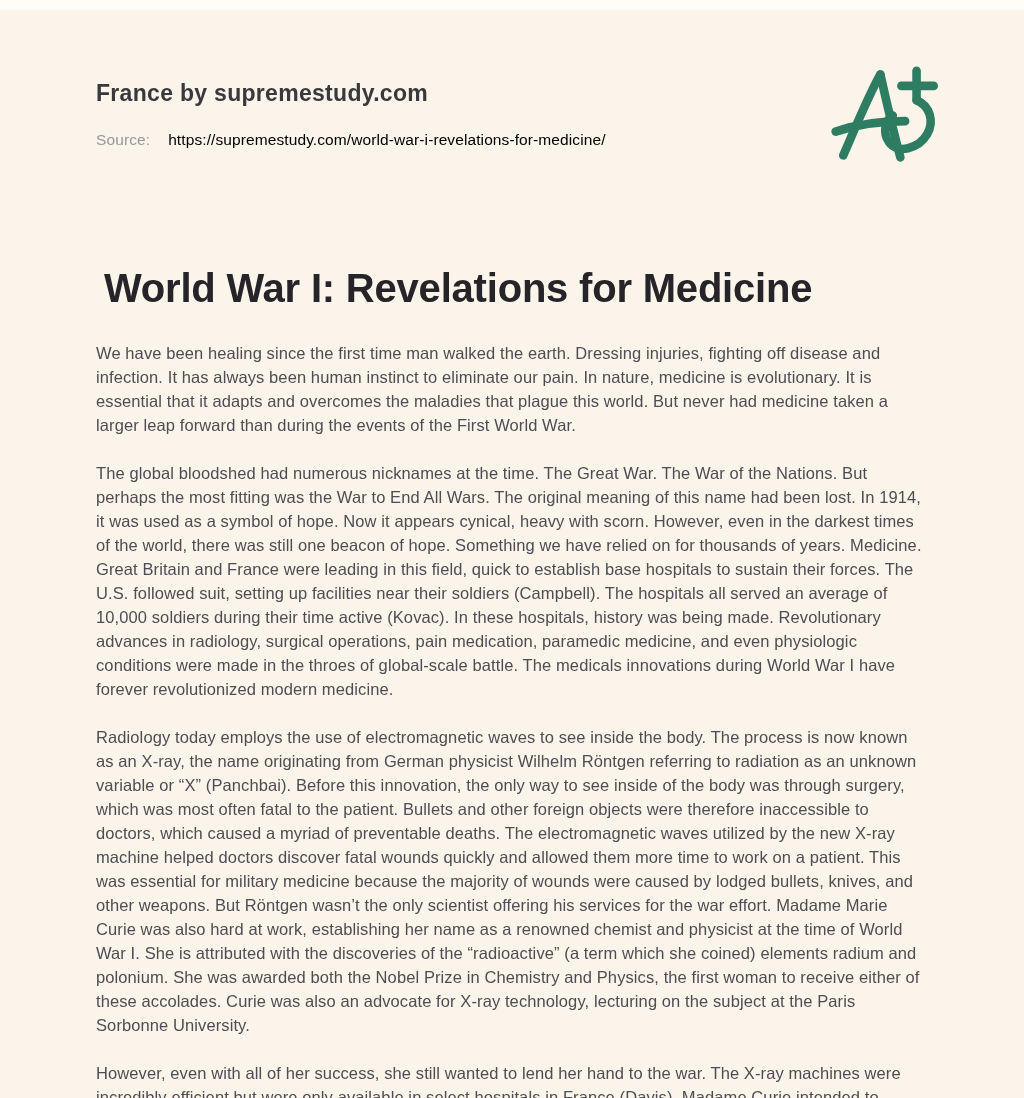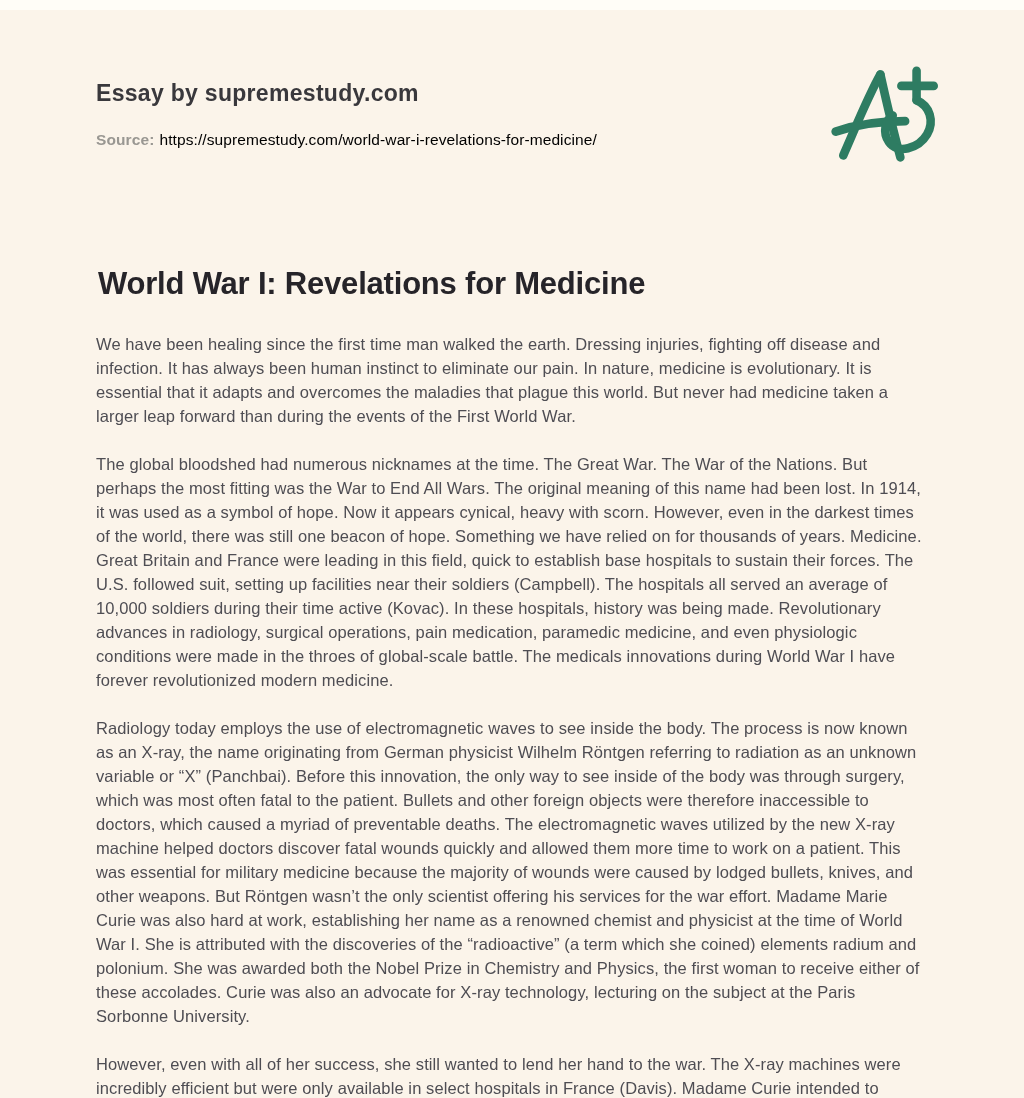--- a/index.html
+++ b/index.html
@@ -30,39 +30,38 @@
     letter-spacing: 0.3px;
     margin: 2px 0 0 0;
   }
   .source-row {
     margin-top: 24px;
     font-size: 15.5px;
     letter-spacing: 0.1px;
   }
   .source-label {
     color: #999792;
-    margin-right: 5px;
-    font-weight: bold;
+    margin-right: 18px;
   }
   .source-link {
     color: #000000;
     text-decoration: none;
   }
   .logo {
     flex: 0 0 auto;
     margin: -14px -18px 0 0;
   }
   .logo svg {
     display: block;
     width: 116px;
     height: 100px;
   }
   .title {
-    margin: 102px 0 0 2px;
-    font-size: 31px;
+    margin: 102px 0 0 8px;
+    font-size: 40px;
     font-weight: 700;
     color: #262429;
     letter-spacing: -0.2px;
   }
   .article-body {
     margin-top: 30px;
   }
   .article-body p {
     margin: 0 0 24px 0;
     font-size: 16.5px;
@@ -73,21 +72,21 @@
 </style>
 </head>
 <body>
 
 <div class="top-strip"></div>
 
 <div class="content">
 
   <div class="header">
     <div>
-      <div class="byline">Essay by supremestudy.com</div>
+      <div class="byline">France by supremestudy.com</div>
       <div class="source-row">
         <span class="source-label">Source:</span><a class="source-link" href="#">https://supremestudy.com/world-war-i-revelations-for-medicine/</a>
       </div>
     </div>
 
     <div class="logo">
       <svg viewBox="0 0 120 105" fill="none" stroke="#2e7c62" stroke-width="9" stroke-linecap="round" stroke-linejoin="round">
 
         <path d="M13,96 C27,64 40,32 52,11"></path>
 

